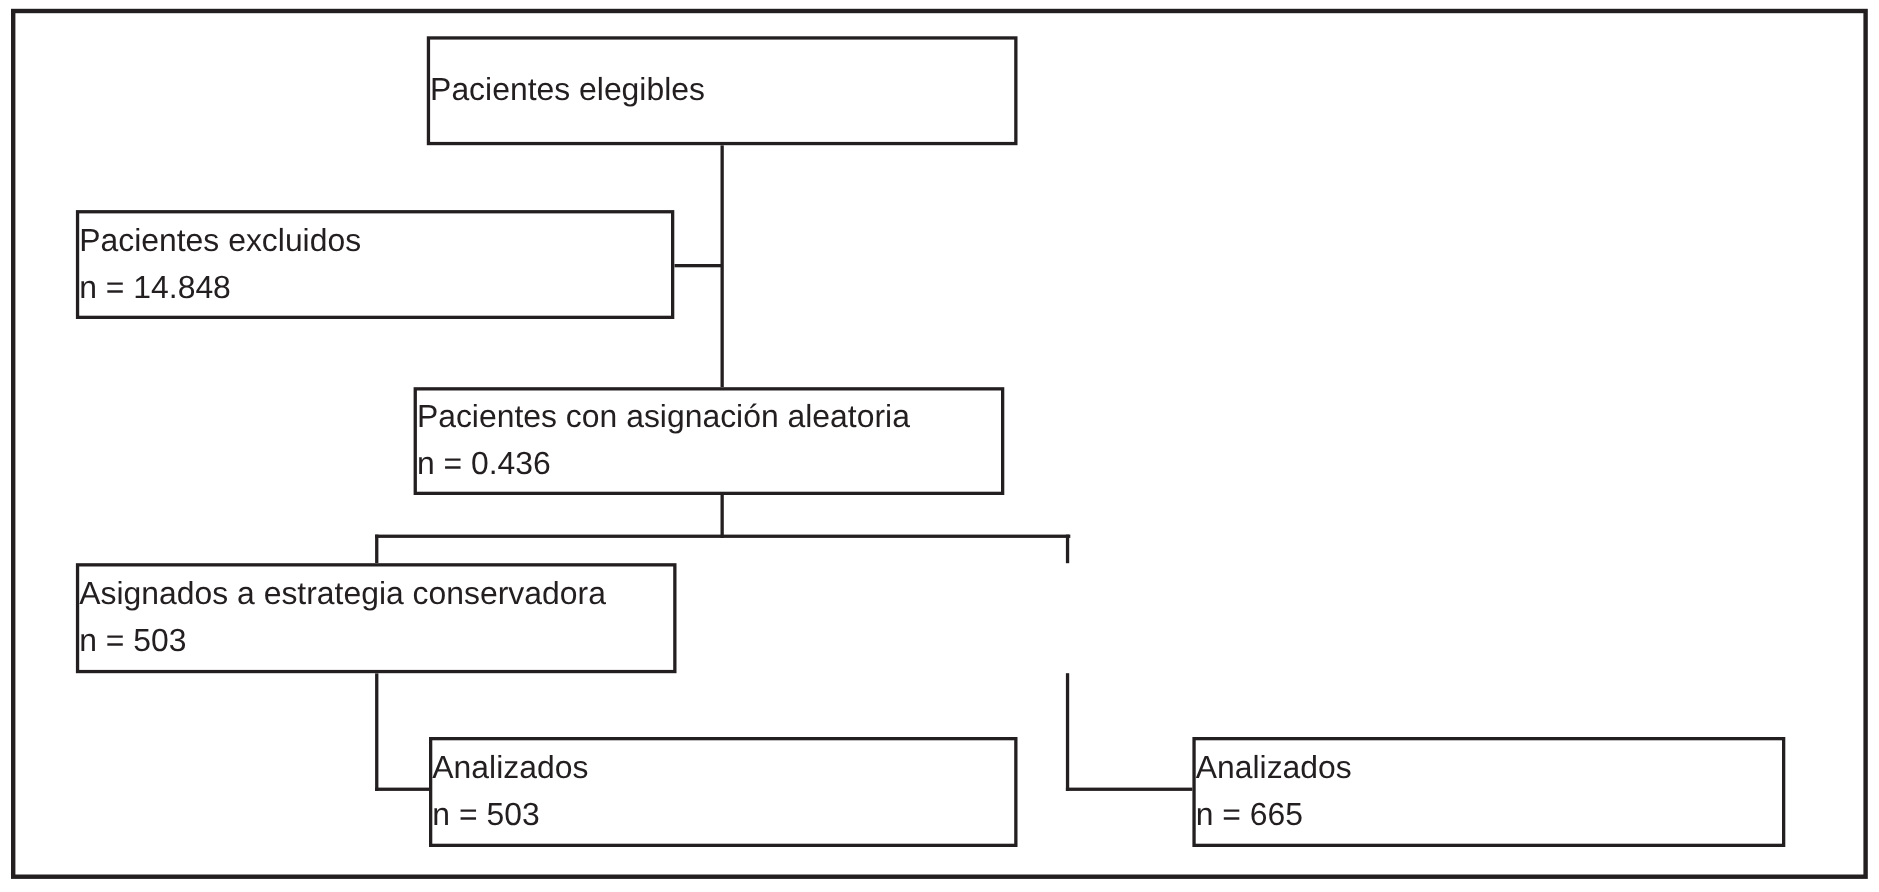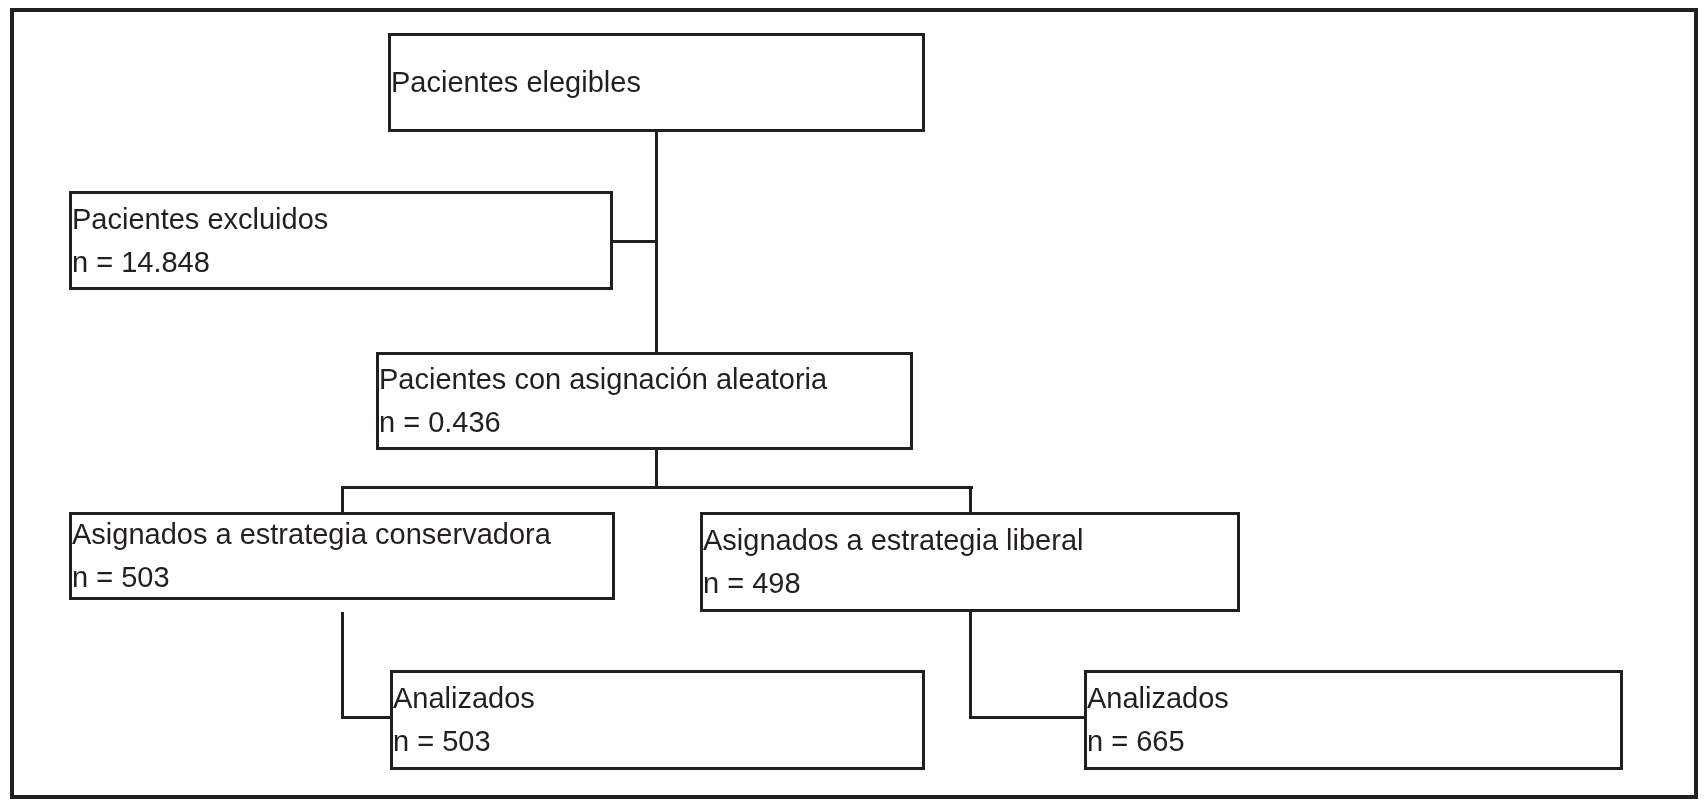--- a/index.html
+++ b/index.html
@@ -39,21 +39,21 @@
     line-height: 43px;
     color: var(--line);
     z-index: 2;
   }
   .node .label, .node .count { display: block; white-space: nowrap; }
 
   
   .n-eligible      { left: 388px;  top: 33px;  width: 537px; height: 99px; }
   .n-excluded      { left: 69px;   top: 191px; width: 544px; height: 99px; }
   .n-randomized    { left: 376px;  top: 352px; width: 537px; height: 98px; }
-  .n-conservative  { left: 69px;   top: 512px; width: 546px; height: 88px; }
+  .n-conservative  { left: 69px;   top: 512px; width: 546px; height: 100px; }
   .n-liberal       { left: 700px;  top: 512px; width: 540px; height: 100px; }
   .n-analyzed-cons { left: 390px;  top: 670px; width: 535px; height: 100px; }
   .n-analyzed-lib  { left: 1084px; top: 670px; width: 539px; height: 100px; }
 
   
   .line {
     position: absolute;
     background: var(--line);
     z-index: 1;
   }
@@ -98,24 +98,20 @@
   <div class="node n-randomized">
     <span class="label">Pacientes con asignación aleatoria</span>
     <span class="count">n = 0.436</span>
   </div>
 
   <div class="node n-conservative">
     <span class="label">Asignados a estrategia conservadora</span>
     <span class="count">n = 503</span>
   </div>
 
-  <div class="node n-liberal">
-    <span class="label">Asignados a estrategia liberal</span>
-    <span class="count">n = 498</span>
-  </div>
 
   <div class="node n-analyzed-cons">
     <span class="label">Analizados</span>
     <span class="count">n = 503</span>
   </div>
 
   <div class="node n-analyzed-lib">
     <span class="label">Analizados</span>
     <span class="count">n = 665</span>
   </div>

